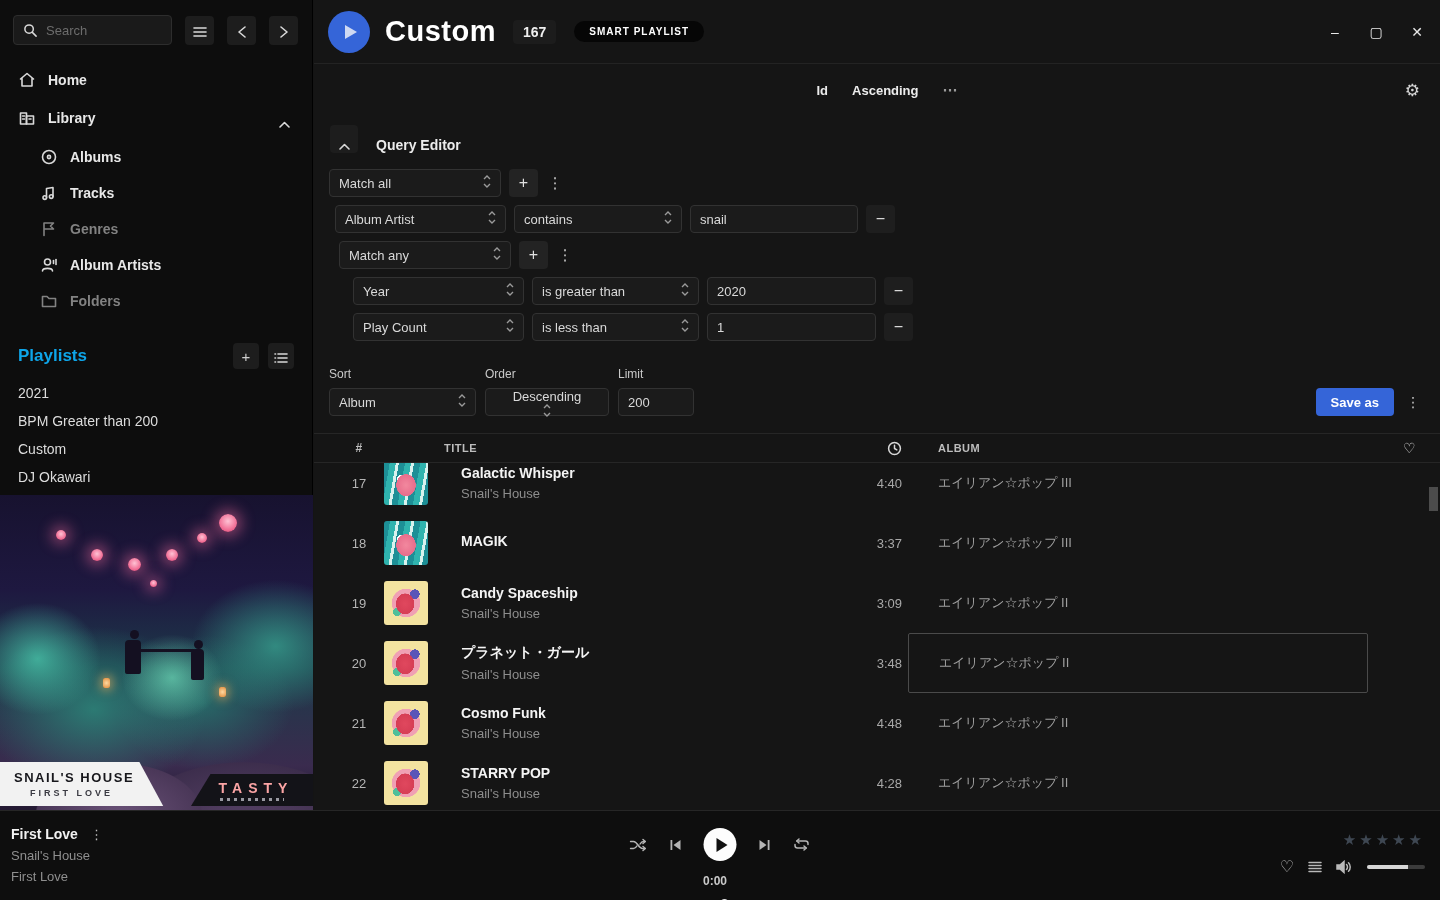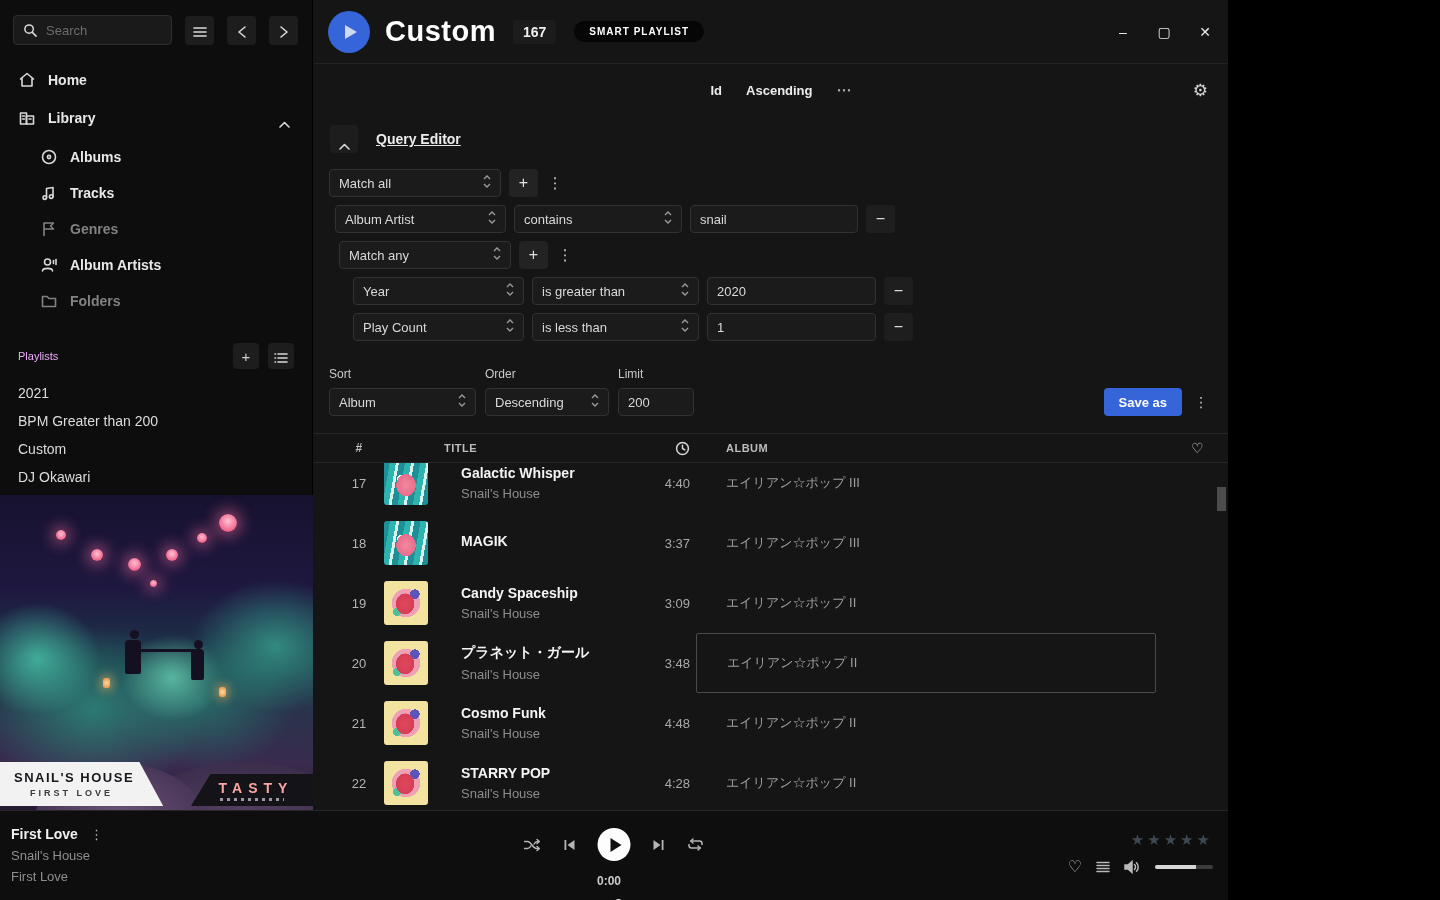--- a/index.html
+++ b/index.html
@@ -1,38 +1,38 @@
 <!DOCTYPE html>
 <html><head>
 <meta charset="utf-8">
 <style>
   * { margin:0; padding:0; box-sizing:border-box; }
   html,body { background:#000; }
   body { font-family:"Liberation Sans", sans-serif; }
-  .app { position:relative; width:1228px; height:900px; background:#141414; overflow:hidden; color:#e6e6e6; }
+  .app { position:relative; width:1440px; height:900px; background:#141414; overflow:hidden; color:#e6e6e6; }
 
   
   .sidebar { position:absolute; left:0; top:0; width:313px; bottom:90px; background:#0d0d0d; border-right:1px solid #000; }
   .sidebar-top { display:flex; gap:13px; padding:15px 14px 10px 13px; align-items:center; }
   .search-box { flex:1; height:30px; background:#1a1a1a; border:1px solid #2d2d2d; border-radius:4px; display:flex; align-items:center; padding:0 9px; gap:8px; }
   .search-box input { background:transparent; border:none; outline:none; color:#cfcfcf; font-size:13px; width:100%; font-family:inherit; }
   .search-box input::placeholder { color:#6c6c6c; }
   .sq-btn { width:29px; height:29px; background:#1d1d1d; border-radius:4px; display:flex; align-items:center; justify-content:center; color:#cfcfcf; flex:none; }
   .nav { padding:6px 0 0 0; }
   .nav-item { display:flex; align-items:center; gap:12px; padding:10px 18px; font-weight:bold; font-size:14px; color:#e8e8e8; position:relative; }
   .nav-item .chev-end { position:absolute; right:22px; color:#8a8a8a; }
   .nav-sub { padding:2px 0 6px 0; }
   .nav-sub .nav-item { padding:9px 18px 9px 40px; }
   .nav-item.dim { color:#828282; }
   .nav-item.dim svg { stroke:#828282; }
   .icn { width:18px; height:18px; flex:none; }
   .icn svg { width:100%; height:100%; stroke:#d9d9d9; fill:none; stroke-width:1.6; stroke-linecap:round; stroke-linejoin:round; }
 
   .pl-head { display:flex; align-items:center; padding:18px 18px 6px 18px; }
-  .pl-title { font-size:11px; font-weight:normal; color:#f0abfc; flex:1; }
+  .pl-title { font-size:17px; font-weight:bold; color:#0ea5e9; flex:1; }
   .pl-head .sq-btn { width:26px; height:26px; margin-left:9px; }
   .playlist-list { padding:4px 0; }
   .playlist-item { padding:6px 18px; font-size:14px; color:#dcdcdc; }
 
   
   .art { position:absolute; left:0; bottom:0; width:313px; height:315px; overflow:hidden;
     background:
       radial-gradient(150px 95px at 38% 102%, #6a5278 0%, #4a3758 55%, rgba(0,0,0,0) 56%),
       radial-gradient(190px 110px at 78% 106%, #5a4468 0%, #3d2e4d 60%, rgba(0,0,0,0) 61%),
       radial-gradient(90px 80px at 12% 52%, rgba(70,190,165,.85), rgba(0,0,0,0) 70%),
@@ -61,38 +61,38 @@
   .play-circle { width:42px; height:42px; border-radius:50%; background:#3565d8; display:flex; align-items:center; justify-content:center; flex:none; }
   .play-circle .tri { width:0; height:0; border-left:12px solid #cfd9f2; border-top:7px solid transparent; border-bottom:7px solid transparent; margin-left:3px; }
   .page-title { font-size:29px; font-weight:800; color:#ffffff; margin-left:15px; letter-spacing:.5px; }
   .count-badge { margin-left:17px; background:#1c1c1c; border-radius:4px; padding:4px 10px; font-size:14px; font-weight:bold; color:#f0f0f0; }
   .smart-pill { margin-left:18px; background:#060606; border-radius:12px; padding:5px 15px; font-size:10px; font-weight:bold; letter-spacing:1px; color:#fff; }
 
   .toolbar { display:flex; align-items:center; gap:24px; padding:17px 0 0 21px; font-size:13px; font-weight:bold; color:#ececec;justify-content:center; }
   .toolbar .more { color:#9a9a9a; font-size:15px; letter-spacing:1px; }
   .gear { position:absolute; top:80px; right:20px; font-size:17px; color:#d5d5d5; }
 
-  .qe-head { display:flex; align-items:center; gap:18px; margin:26px 0 16px 16px;text-decoration:underline; }
+  .qe-head { display:flex; align-items:flex-end; gap:18px; margin:26px 0 16px 16px; }
   .qe-collapse { width:28px; height:28px; background:#1d1d1d; border-radius:4px; display:flex; align-items:center; justify-content:center; }
   .qe-title { font-size:14px; font-weight:bold; color:#ececec; }
 
   .qe-body { margin-top:11px; }
   .qrow { display:flex; align-items:center; gap:8px; margin-bottom:8px; }
   .sel, .inp { height:28px; background:#1b1b1b; border:1px solid #323232; border-radius:4px; display:flex; align-items:center; padding:0 9px; font-size:13px; color:#d9d9d9; }
   .sel { justify-content:space-between; }
   .sel .updown svg { width:8px; height:13px; stroke:#9a9a9a; fill:none; stroke-width:1.4; }
   .mini-btn { width:29px; height:28px; background:#232323; border-radius:4px; display:flex; align-items:center; justify-content:center; color:#e0e0e0; font-size:16px; }
   .ghost-btn { width:18px; height:28px; display:flex; align-items:center; justify-content:center; color:#c9c9c9; font-size:15px; }
   .w172{width:172px;} .w171{width:171px;} .w168{width:168px;} .w167{width:167px;} .w169{width:169px;}
   .ind1{margin-left:15px;} .ind2{margin-left:21px;} .ind3{margin-left:25px;} .ind4{margin-left:39px;}
 
   .sort-row { display:flex; align-items:flex-end; gap:9px; margin:26px 0 0 15px; position:relative; }
   .sort-field { display:flex; flex-direction:column; gap:7px; }
   .sort-label { font-size:12px; color:#c9c9c9; }
-  .w147{width:147px;} .w124{width:124px;} .w76{width:76px;}
+  .w147{width:147px;} .w124{width:124px;flex-direction:column;} .w76{width:76px;}
   .saveas { position:absolute; right:46px; bottom:0; height:28px; background:#3565d8; border-radius:4px; color:#fff; font-size:13px; font-weight:bold; padding:0 15px; display:flex; align-items:center; }
   .save-dots { position:absolute; right:16px; bottom:0; height:28px; width:22px; display:flex; align-items:center; justify-content:center; color:#c9c9c9; font-size:14px; }
 
   
   .tbl-head { margin-top:17px; height:30px; border-top:1px solid #262626; border-bottom:1px solid #262626; display:grid; grid-template-columns:50px 60px 1fr 100px 460px 56px; align-items:center; padding:0 16px 0 20px; font-size:11px; letter-spacing:.5px; color:#bdbdbd; font-weight:bold; }
   .tbl-head .h-num { text-align:center; font-size:12px; }
   .tbl-head .h-time { display:flex; justify-content:flex-end; padding-right:6px; }
   .tbl-head .h-album { padding-left:30px; }
   .tbl-head .h-fav { text-align:right; padding-right:8px; font-size:14px; font-weight:normal; color:#c9c9c9; }
   .track-list { position:relative; overflow:hidden; height:353px; }

